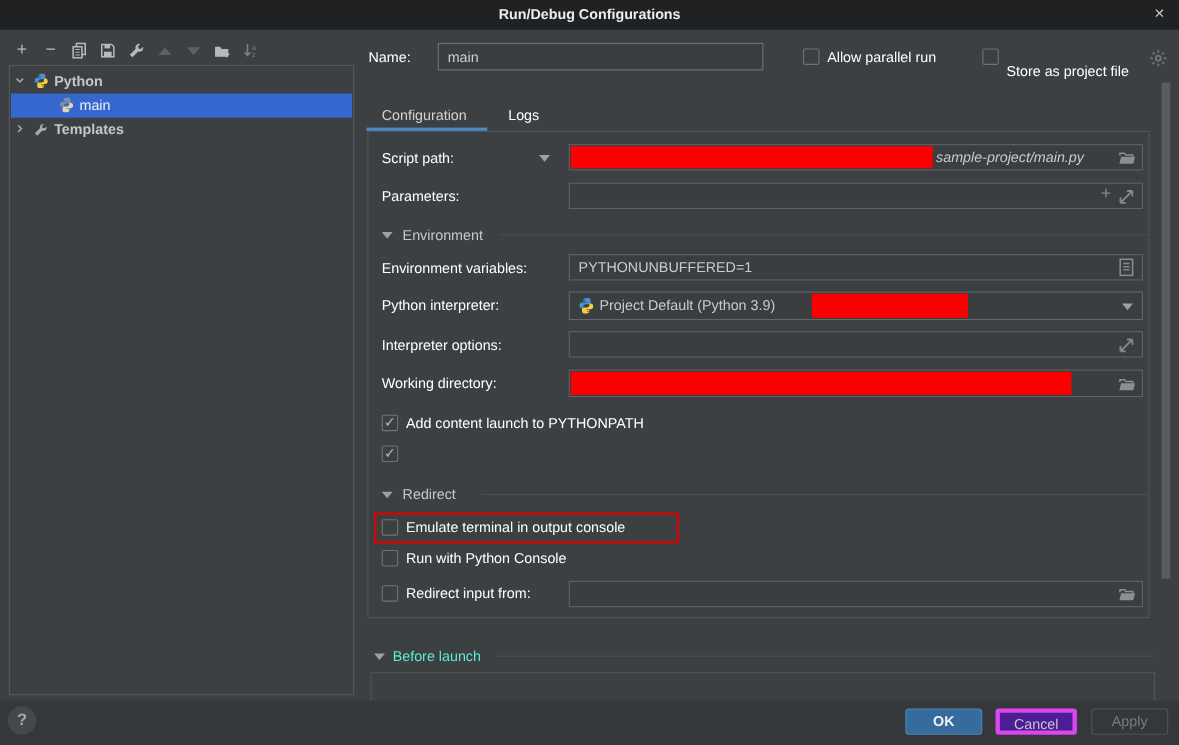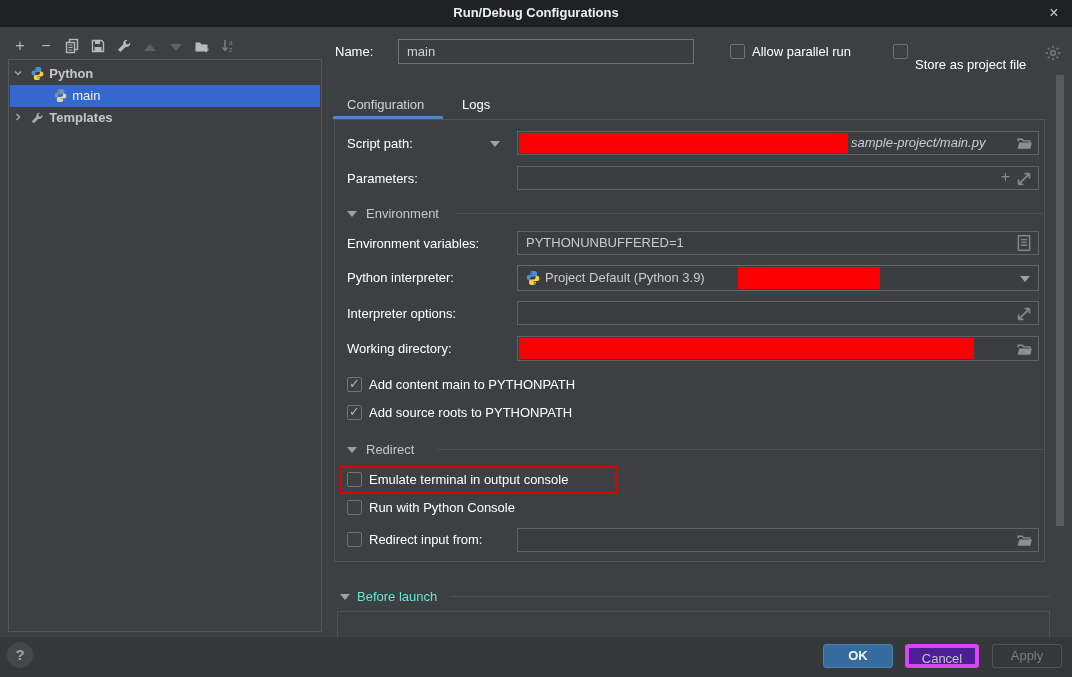--- a/index.html
+++ b/index.html
@@ -213,23 +213,22 @@
   <div class="lab" style="left:347px; top:341px;">Working directory:</div>
   <div class="fld" style="left:517px; top:336px; width:522px; height:25px;">
     <div class="redblock" style="left:1px; top:1px; width:455px; height:21px;"></div>
     <svg class="fld-icon" style="right:4px; top:4px;" width="17" height="16" viewBox="0 0 17 16">
         <path d="M1.5 12.5 3 6.5h12l-1.5 6z" fill="#8b8f91"></path>
         <path d="M2 5.5V3.5h4l1 1.5h6v1.5" fill="none" stroke="#8b8f91" stroke-width="1.3"></path>
       </svg>
   </div>
 
   <span class="cb checked" style="left:347px; top:377px;"></span>
-  <div class="lab" style="left:369px; top:377px;">Add content main to PYTHONPATH</div>
+  <div class="lab" style="left:369px; top:377px;">Add content launch to PYTHONPATH</div>
   <span class="cb checked" style="left:347px; top:405px;"></span>
-  <div class="lab" style="left:369px; top:405px;">Add source roots to PYTHONPATH</div>
 
   <div class="sec-tri" style="left:347px; top:447px;"></div>
   <div class="lab" style="left:366px; top:442px; color:#c6c9cb;">Redirect</div>
   <div class="hline" style="left:437px; top:449px; width:608px;"></div>
 
   <div class="hl-red" style="left:340px; top:466px; width:277px; height:28px;"></div>
   <span class="cb" style="left:347px; top:472px;"></span>
   <div class="lab" style="left:369px; top:472px;">Emulate terminal in output console</div>
 
   <span class="cb" style="left:347px; top:500px;"></span>

